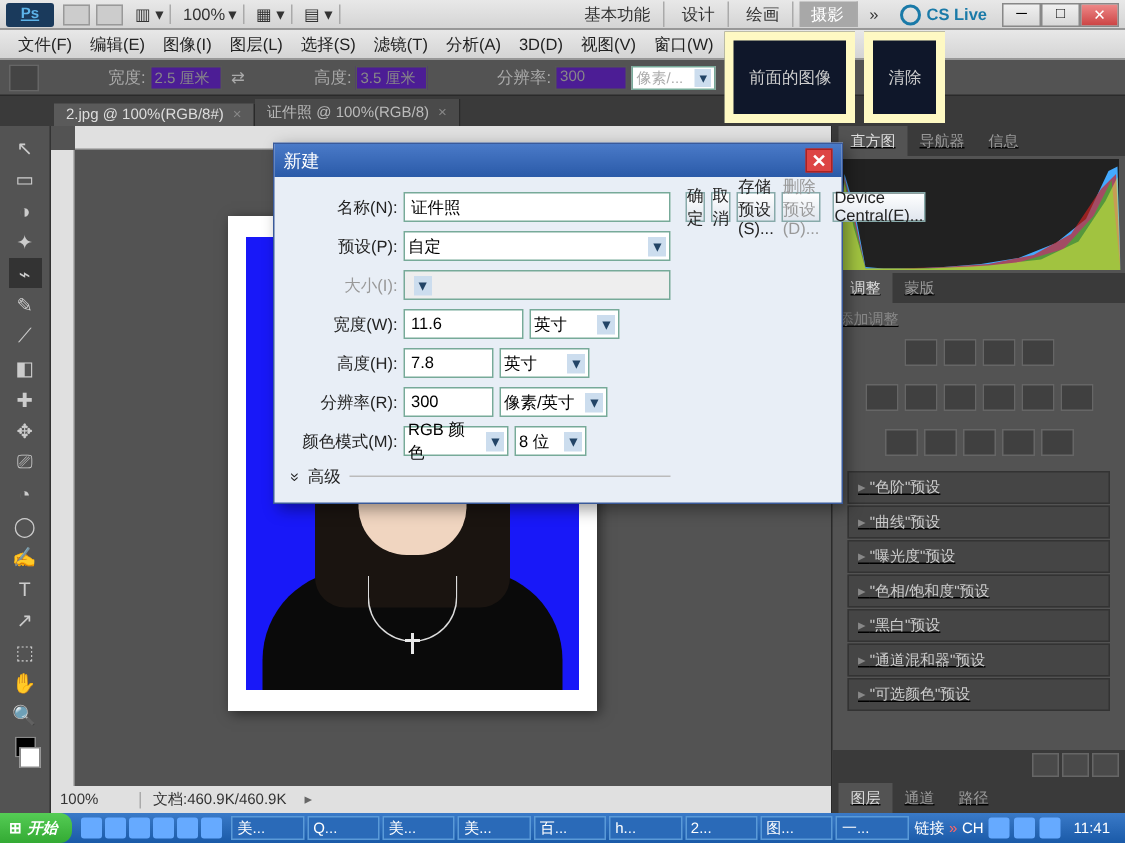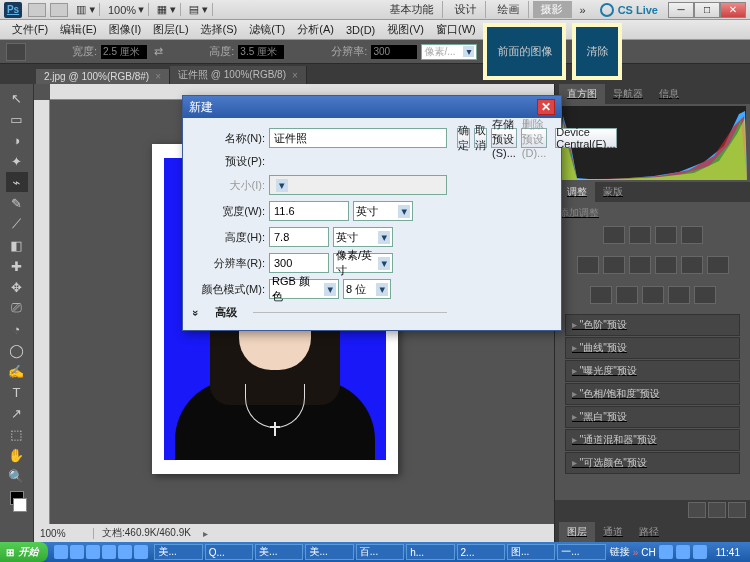--- a/index.html
+++ b/index.html
@@ -1,42 +1,42 @@
 <!DOCTYPE html>
 <html><head>
 <meta charset="utf-8">
 <style>
 * { margin: 0; padding: 0; box-sizing: border-box; font-family: "Microsoft YaHei", Tahoma, sans-serif; }
 body { width: 750px; height: 562px; background: #535353; overflow: hidden; position: relative; font-size: 11px; }
 
 
 .app-top { height: 20px; background: linear-gradient(#e8e8e8,#d4d4d4); display: flex; align-items: center; padding: 0 4px; border-bottom: 1px solid #999; }
-.ps-logo { width: 18px; height: 16px; background: #1a3a5c; color: #5db3e8; font-size: 10px; font-weight: bold; display: flex; align-items: center; justify-content: center; border-radius: 2px; text-decoration: underline; }
+.ps-logo { width: 32px; height: 16px; background: #1a3a5c; color: #5db3e8; font-size: 10px; font-weight: bold; display: flex; align-items: center; justify-content: center; border-radius: 2px; text-decoration: underline; }
 .top-icons { display: flex; gap: 4px; margin-left: 6px; align-items: center; }
 .top-ico { width: 18px; height: 14px; background: #ccc; border: 1px solid #999; }
 .top-dd { display: flex; align-items: center; gap: 2px; color: #333; padding: 0 4px; border-right: 1px solid #aaa; }
 .top-right { margin-left: auto; display: flex; gap: 4px; align-items: center; }
 .workspace-tab { padding: 1px 8px; color: #333; border-right: 1px solid #aaa; }
 .workspace-tab.active { background: #a8a8a8; color: #fff; }
 .cslive { color: #1a7aa8; font-weight: bold; padding: 0 6px; display: flex; align-items: center; gap: 4px; }
 .cslive::before { content: ""; width: 10px; height: 10px; border: 2px solid #1a7aa8; border-radius: 50%; }
 .win-btns { display: flex; }
 .win-btn { width: 26px; height: 16px; background: linear-gradient(#f0f0f0,#d8d8d8); border: 1px solid #888; display: flex; align-items: center; justify-content: center; font-size: 10px; }
 .win-btn.close { background: linear-gradient(#e88,#c44); color: #fff; }
 
 
 .menu-bar { height: 20px; background: linear-gradient(#e8e8e8,#d4d4d4); display: flex; align-items: center; padding: 0 6px; border-bottom: 1px solid #999; }
 .menu-item { padding: 2px 6px; color: #222; }
 
 
 .opt-bar { height: 24px; background: #535353; display: flex; align-items: center; padding: 0 6px; gap: 6px; color: #aaa; border-bottom: 1px solid #2a2a2a; }
 .opt-ico { width: 20px; height: 18px; background: #444; border: 1px solid #666; }
 .opt-field { display: flex; align-items: center; gap: 3px; margin-left: 40px; }
-.opt-input { width: 48px; height: 16px; background: #000000; border: 1px solid #555; color: #888; padding: 0 2px; font-size: 10px; }
-.opt-btn { padding: 17px 10px; background: #0c4a6e; border: 4px solid #fef9c3; color: #ccc; }
+.opt-input { width: 48px; height: 16px; background: #4c1d95; border: 1px solid #555; color: #888; padding: 0 2px; font-size: 10px; }
+.opt-btn { padding: 17px 10px; background: #0f172a; border: 6px solid #fef9c3; color: #ccc; }
 
 
 .doc-tabs { height: 20px; background: #3a3a3a; display: flex; align-items: flex-end; padding-left: 36px; }
 .doc-tab { padding: 2px 8px; background: #4a4a4a; color: #bbb; font-size: 10px; border-right: 1px solid #2a2a2a; display: flex; gap: 6px; align-items: center; }
 .doc-tab .x { color: #888; }
 .doc-tab.active { background: #5a5a5a; color: #ddd; }
 
 
 .main { position: absolute; top: 84px; left: 0; right: 0; bottom: 20px; display: flex; }
 .toolbox { width: 34px; background: #535353; border-right: 1px solid #333; display: flex; flex-direction: column; align-items: center; padding-top: 4px; gap: 1px; }
@@ -90,21 +90,21 @@
 .dlg-right { width: 94px; display: flex; flex-direction: row; gap: 4px; }
 .dlg-btn { height: 20px; background: linear-gradient(#fff,#e0e6ee); border: 1px solid #8aa; display: flex; align-items: center; justify-content: center; color: #222; }
 .dlg-btn.disabled { color: #999; }
 .form-row { display: flex; align-items: center; margin-bottom: 6px; gap: 4px; }
 .form-label { width: 72px; text-align: right; color: #222; }
 .form-label.disabled { color: #999; }
 .txt { height: 20px; border: 1px solid #7a9; background: #fff; padding: 0 4px; font-size: 11px; }
 .sel { height: 20px; border: 1px solid #7a9; background: #fff; padding: 0 2px; font-size: 11px; display: flex; align-items: center; justify-content: space-between; }
 .sel::after { content: "▾"; color: #246; background: #cde; padding: 0 3px; margin-left: 4px; }
 .sel.disabled { background: #eee; color: #999; }
-.adv-row { display: flex; align-items: center; gap: 16px; color: #222; margin-top: 0; font-weight: bold; }
+.adv-row { display: flex; align-items: center; gap: 6px; color: #222; margin-top: 0; }
 .adv-row::before { content: "»"; transform: rotate(90deg); }
 .adv-line { flex: 1; height: 1px; background: #bbb; }
 .size-info { text-align: center; color: #333; margin-top: 40px; }
 
 
 .taskbar { position: absolute; bottom: 0; left: 0; right: 0; height: 20px; background: linear-gradient(#3a7ac8,#1a5aa8); display: flex; align-items: center; color: #fff; font-size: 10px; }
 .start-btn { height: 20px; padding: 0 10px 0 6px; background: linear-gradient(#5c5,#3a3); display: flex; align-items: center; gap: 4px; border-radius: 0 8px 8px 0; font-style: italic; font-weight: bold; }
 .start-btn::before { content: "⊞"; font-style: normal; }
 .tb-ql { display: flex; gap: 2px; padding: 0 6px; }
 .tb-qi { width: 14px; height: 14px; background: #6af; border-radius: 2px; }
@@ -306,39 +306,40 @@
     <div class="dlg-close">✕</div>
   </div>
   <div class="dlg-body">
     <div class="dlg-left">
       <div class="form-row">
         <div class="form-label">名称(N):</div>
         <input class="txt" style="flex: 1 1 0%;" value="证件照">
       </div>
       <div class="form-row">
         <div class="form-label">预设(P):</div>
+        <div class="sel" style="flex:1">自定</div>
       </div>
       <div class="form-row">
         <div class="form-label disabled">大小(I):</div>
         <div class="sel disabled" style="flex:1"></div>
       </div>
       <div class="form-row">
         <div class="form-label">宽度(W):</div>
         <input class="txt" style="width: 80px;" value="11.6">
         <div class="sel" style="width:60px">英寸</div>
       </div>
       <div class="form-row">
         <div class="form-label">高度(H):</div>
         <input class="txt" style="width: 60px;" value="7.8">
         <div class="sel" style="width:60px">英寸</div>
       </div>
       <div class="form-row">
         <div class="form-label">分辨率(R):</div>
         <input class="txt" style="width: 60px;" value="300">
-        <div class="sel" style="width:60px">像素/英寸</div>
+        <div class="sel" style="width:72px">像素/英寸</div>
       </div>
       <div class="form-row">
         <div class="form-label">颜色模式(M):</div>
         <div class="sel" style="width:70px">RGB 颜色</div>
         <div class="sel" style="width:48px">8 位</div>
       </div>
       <div class="adv-row">
         <span>高级</span>
           <div class="adv-line"></div>
       </div>

